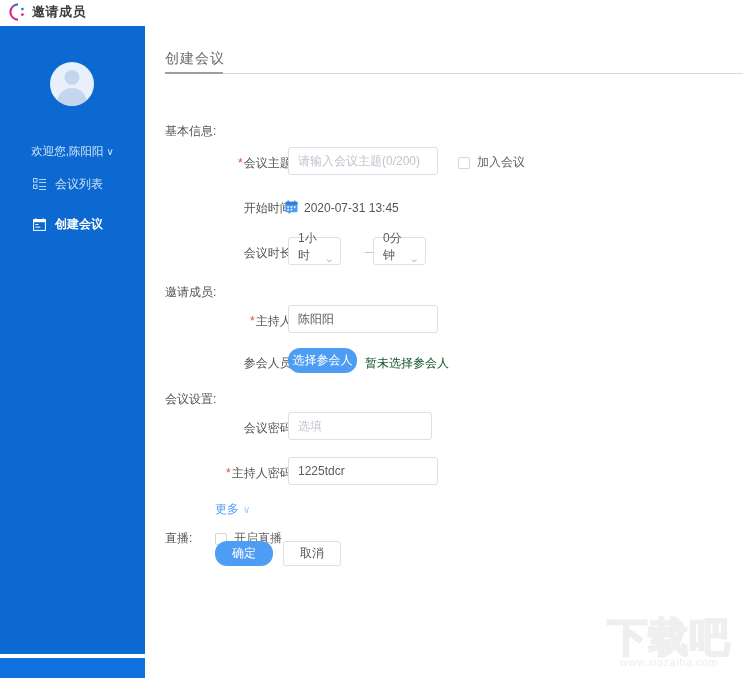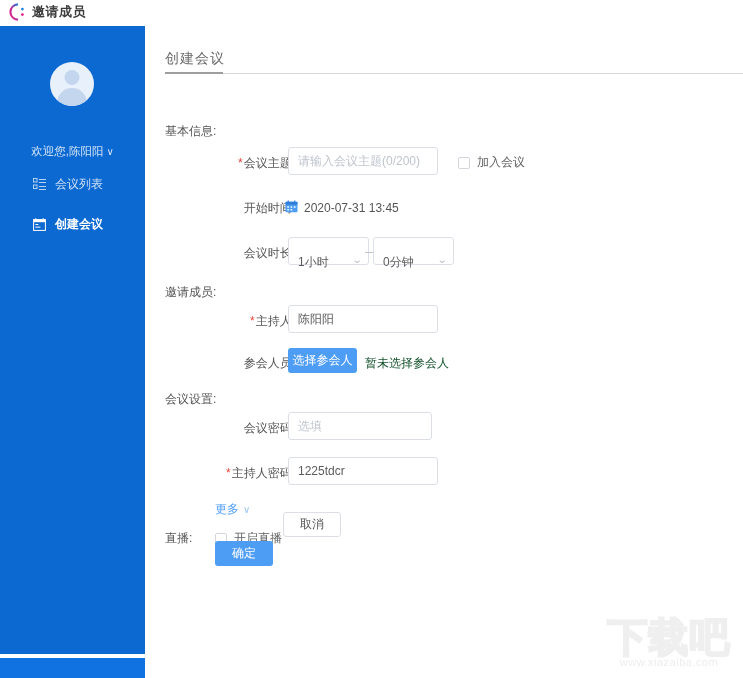--- a/index.html
+++ b/index.html
@@ -183,26 +183,26 @@
     color: #5b5b5b;
     font-family: inherit;
     outline: none;
   }
   .text-input::placeholder { color: #bfc4cd; }
 
   .select-box {
     position: absolute;
     box-sizing: border-box;
     height: 28px;
-    width: 81px;
+    width: 53px;
     border: 1px solid #dcdfe6;
     border-radius: 3px;
     background: #fff;
     display: flex;
-    align-items: flex-start;
+    align-items: flex-end;
     justify-content: space-between;
     padding: 16px 7px 0 9px;
     font-size: 12px;
     color: #5b5b5b;
     cursor: pointer;
   }
   .select-box .arrow {
     color: #b9bec8;
     font-size: 10px;
     transform: scaleX(1.3);
@@ -241,21 +241,21 @@
     flex: none;
   }
   .cbox-label { font-size: 12px; color: #616161; }
 
   .btn-primary {
     position: absolute;
     box-sizing: border-box;
     background: #4e9df5;
     color: #ffffff;
     border: none;
-    border-radius: 3px;
+    border-radius: 12px;
     font-size: 12px;
     font-family: inherit;
     cursor: pointer;
     padding: 0;
   }
   .btn-default {
     position: absolute;
     box-sizing: border-box;
     background: #ffffff;
     color: #555;
@@ -439,20 +439,20 @@
     <span>更多</span><span class="chev">∨</span>
   </div>
 
   <div class="field-label" style="left:20px; top:500px; width:42px; text-align:left;">直播:</div>
   <div class="checkbox-row" style="left:70px; top:500px;">
     <span class="cbox"></span>
     <span class="cbox-label">开启直播</span>
   </div>
 
   <button class="btn-primary" style="left:70px; top:511px; width:58px; height:25px;">确定</button>
-  <button class="btn-default" style="left:138px; top:482px; width:58px; height:25px;">取消</button>
+  <button class="btn-default" style="left:138px; top:511px; width:58px; height:25px;">取消</button>
 
 </div>
 
 <div class="watermark">
   <div class="wm-big">下载吧</div>
   <div class="wm-small">www.xiazaiba.com</div>
 </div>
 
 </body></html>

